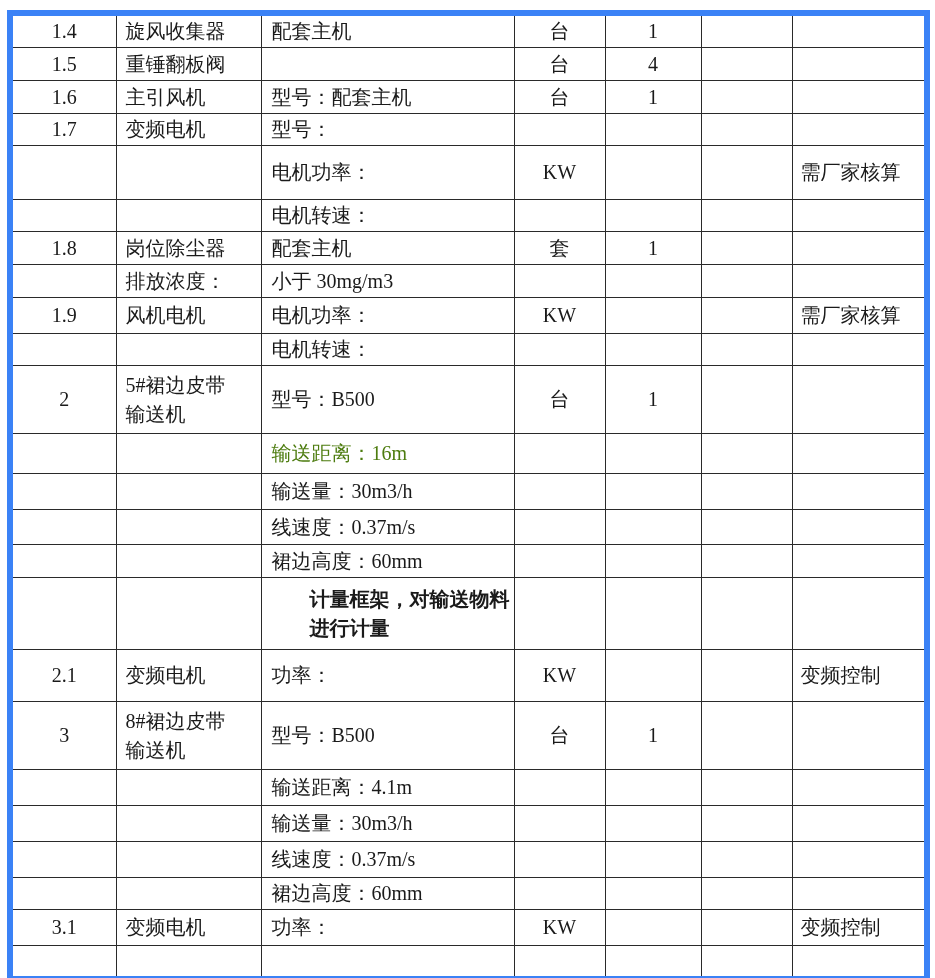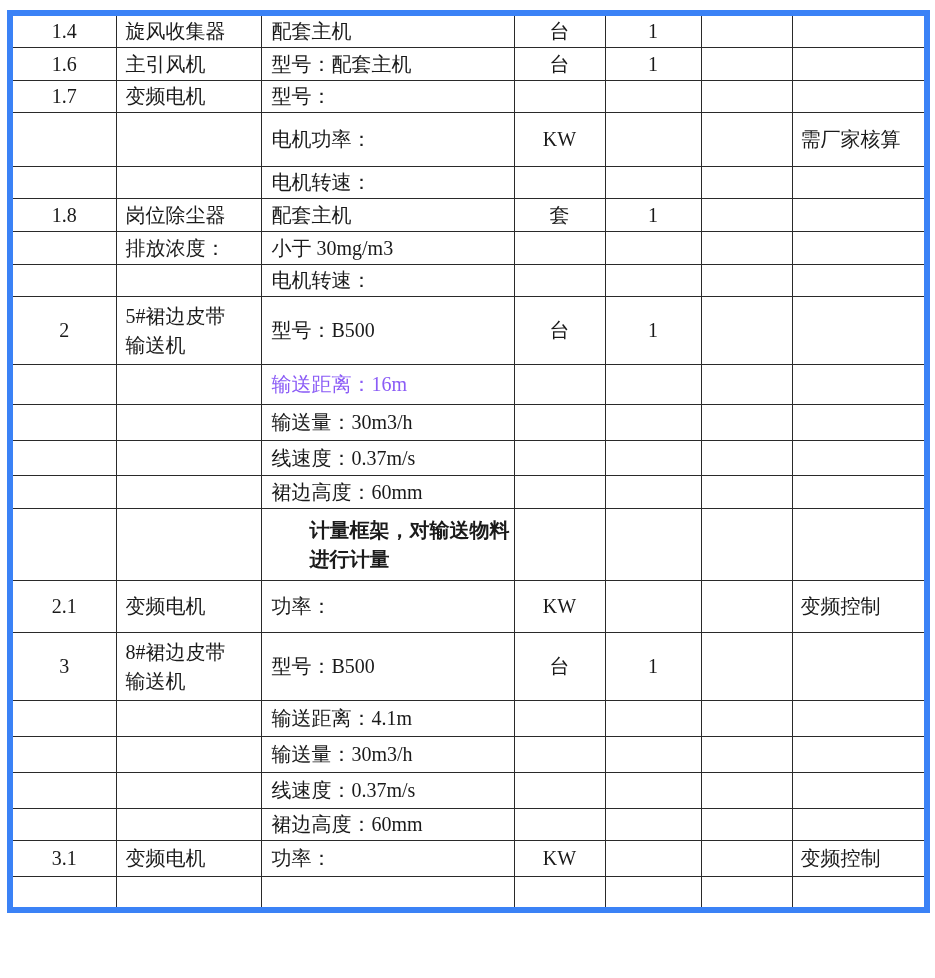--- a/index.html
+++ b/index.html
@@ -68,20 +68,29 @@
         <tr style="height: 31px;">
           <td>1.4</td>
           <td>旋风收集器</td>
           <td>配套主机</td>
           <td>台</td>
           <td>1</td>
           <td></td>
           <td></td>
         </tr>
         <tr style="height: 33px;">
+          <td>1.5</td>
+          <td>重锤翻板阀</td>
+          <td></td>
+          <td>台</td>
+          <td>4</td>
+          <td></td>
+          <td></td>
+        </tr>
+        <tr style="height: 33px;">
           <td>1.6</td>
           <td>主引风机</td>
           <td>型号：配套主机</td>
           <td>台</td>
           <td>1</td>
           <td></td>
           <td></td>
         </tr>
         <tr style="height: 31px;">
           <td>1.7</td>
@@ -120,20 +129,29 @@
           <td></td>
         </tr>
         <tr style="height: 33px; border-radius: 16px;">
           <td></td>
           <td>排放浓度：</td>
           <td>小于 30mg/m3</td>
           <td></td>
           <td></td>
           <td></td>
           <td></td>
+        </tr>
+        <tr style="height: 36px;">
+          <td>1.9</td>
+          <td>风机电机</td>
+          <td>电机功率：</td>
+          <td>KW</td>
+          <td></td>
+          <td></td>
+          <td>需厂家核算</td>
         </tr>
         <tr style="height: 31px;">
           <td></td>
           <td></td>
           <td>电机转速：</td>
           <td></td>
           <td></td>
           <td></td>
           <td></td>
         </tr>
@@ -143,21 +161,21 @@
 输送机</td>
           <td>型号：B500</td>
           <td>台</td>
           <td>1</td>
           <td></td>
           <td></td>
         </tr>
         <tr style="height: 40px;">
           <td></td>
           <td></td>
-          <td style="color: #8b5cf6;">输送距离：16m</td>
+          <td style="color: #4d7c0f;">输送距离：16m</td>
           <td></td>
           <td></td>
           <td></td>
           <td></td>
         </tr>
         <tr style="height: 36px;">
           <td></td>
           <td></td>
           <td>输送量：30m3/h</td>
           <td></td>

